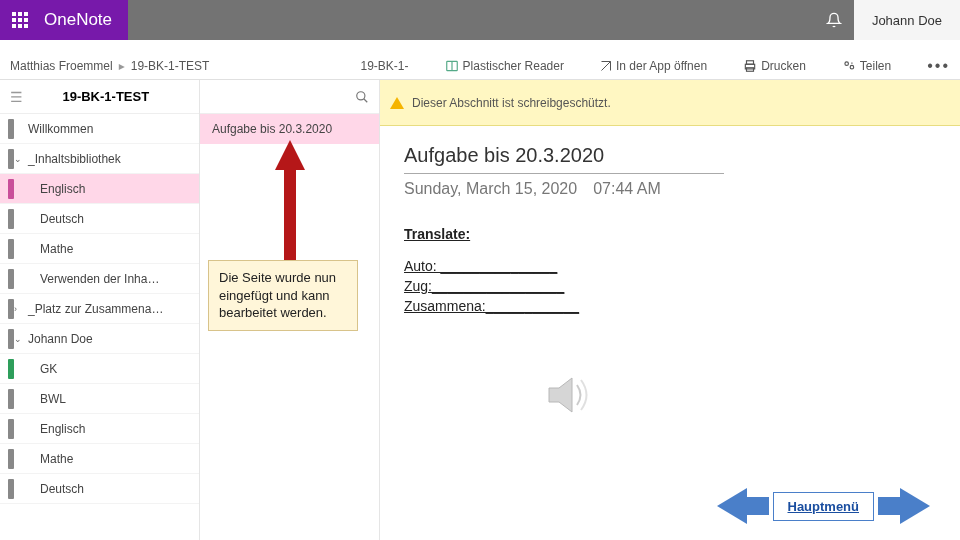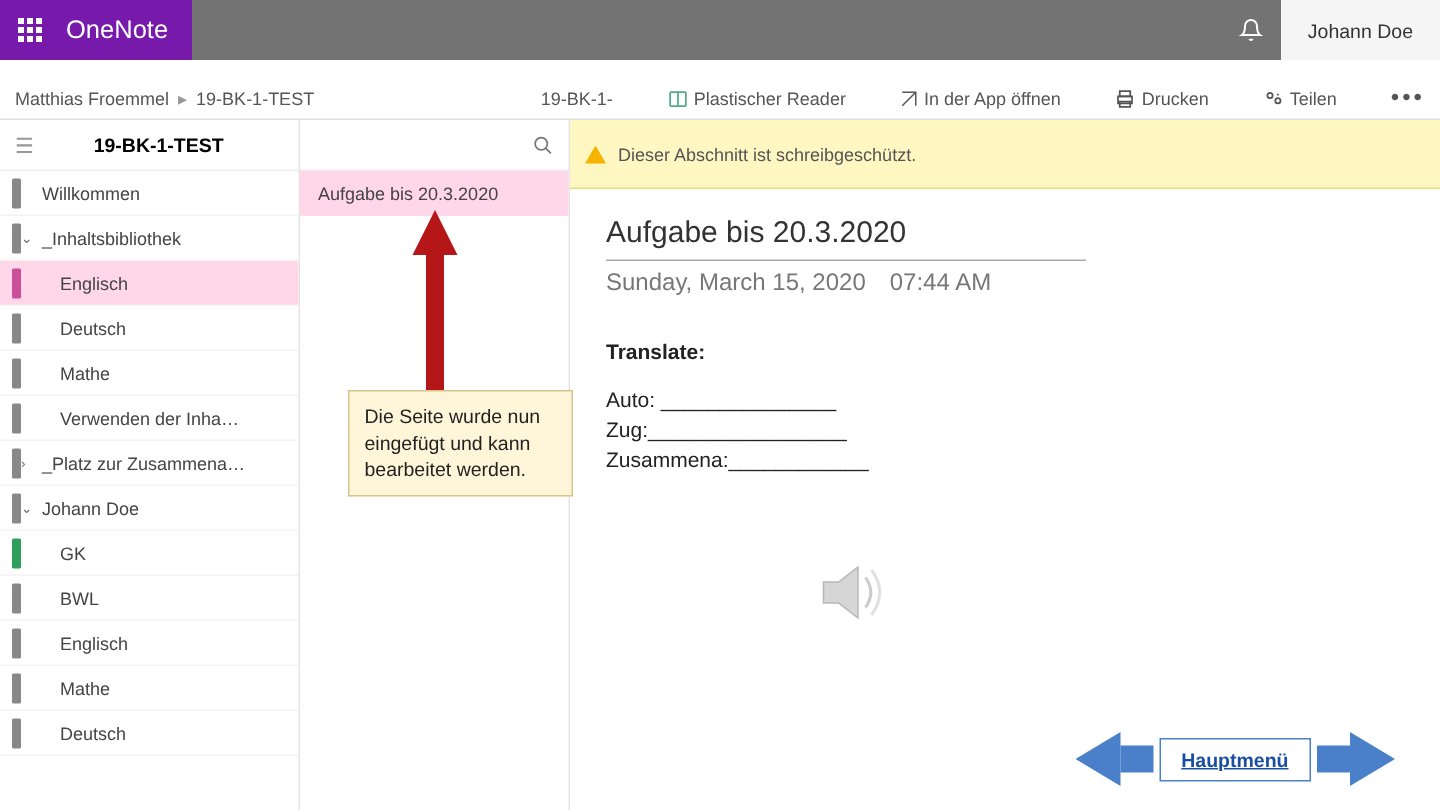--- a/index.html
+++ b/index.html
@@ -33,29 +33,29 @@
 .sec-item .tab { position: absolute; left: 8px; top: 5px; width: 6px; height: 20px; border-radius: 1px; background: #888; }
 .sec-item.sel { background: #ffd7e8; }
 .sec-item .chev { position: absolute; left: 14px; font-size: 9px; color: #666; }
 
 .col-pages { width: 180px; border-right: 1px solid #e5e5e5; position: relative; }
 .page-head { height: 34px; display: flex; align-items: center; justify-content: flex-end; padding: 0 10px; border-bottom: 1px solid #eee; }
 .page-item { height: 30px; display: flex; align-items: center; padding: 0 12px; font-size: 12px; color: #444; }
 .page-item.sel { background: #ffd7e8; }
 
 .arrow-red { position: absolute; left: 70px; top: 60px; }
-.note-box { position: absolute; left: 32px; top: 180px; width: 150px; background: #fff6d9; border: 1px solid #d8c38a; padding: 8px 10px; font-size: 13px; color: #222; line-height: 1.35; }
+.note-box { position: absolute; left: 8px; top: 180px; width: 150px; background: #fff6d9; border: 1px solid #d8c38a; padding: 8px 10px; font-size: 13px; color: #222; line-height: 1.35; }
 
 .col-content { flex: 1; display: flex; flex-direction: column; }
 .warn { height: 46px; background: #fff7c2; border-bottom: 1px solid #e8dd80; display: flex; align-items: center; padding: 0 10px; font-size: 12px; color: #555; gap: 8px; }
 .warn-icon { width: 0; height: 0; border-left: 7px solid transparent; border-right: 7px solid transparent; border-bottom: 12px solid #f5b400; position: relative; }
 .content-body { padding: 18px 24px; flex: 1; position: relative; }
 .page-title { font-size: 20px; color: #333; font-weight: 400; padding-bottom: 6px; border-bottom: 1px solid #aaa; width: 320px; }
 .meta { font-size: 16px; color: #777; margin-top: 6px; display: flex; gap: 16px; }
-.body-txt { margin-top: 28px; font-size: 14px; color: #222; }
+.body-txt { margin-top: 28px; font-size: 14px; color: #222; text-decoration: underline; }
 .body-txt .h { font-weight: 700; margin-bottom: 16px; }
 .body-txt .line { margin-bottom: 4px; }
 
 .speaker { position: absolute; left: 544px; top: 370px; opacity: 0.6; }
 
 .nav-bottom { position: absolute; right: 30px; bottom: 16px; display: flex; align-items: center; gap: 0; }
 .nav-arrow-l, .nav-arrow-r { width: 0; height: 0; border-top: 18px solid transparent; border-bottom: 18px solid transparent; }
 .nav-arrow-l { border-right: 30px solid #4a7fc9; }
 .nav-arrow-r { border-left: 30px solid #4a7fc9; }
 .nav-stem { width: 22px; height: 18px; background: #4a7fc9; }

